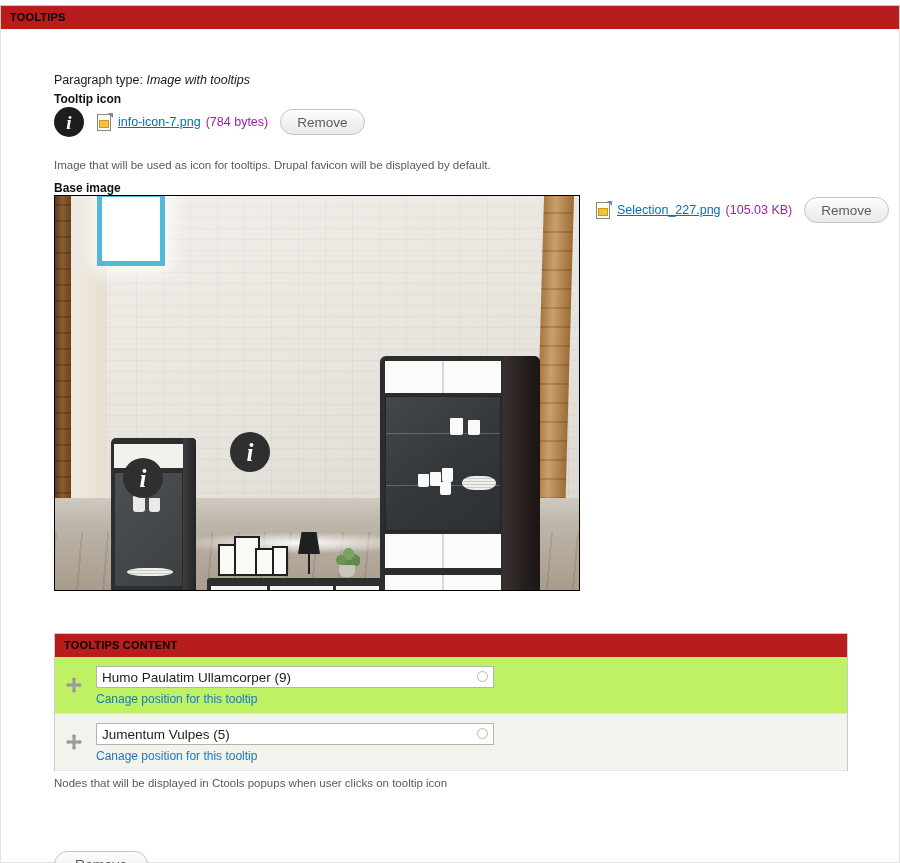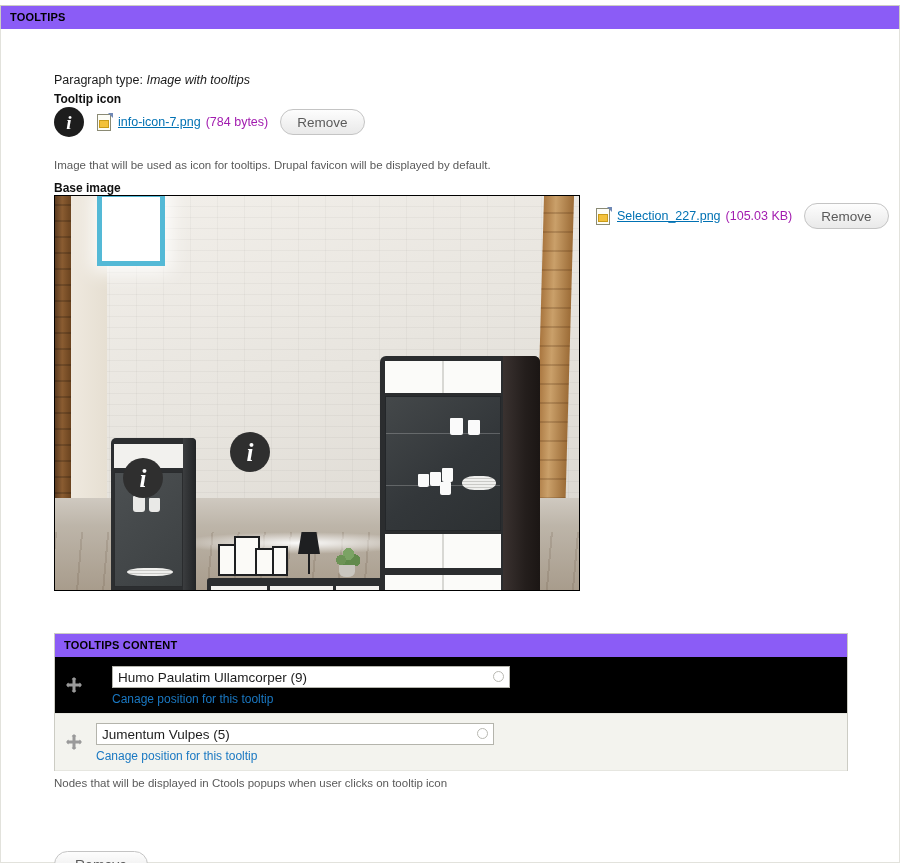--- a/index.html
+++ b/index.html
@@ -13,21 +13,21 @@
   #page {
     position: relative;
     width: 900px;
     height: 863px;
     overflow: hidden;
     background: #ffffff;
   }
 
   
   .legend-bar {
-    background: #8b5cf6;
+    background: #b91c1c;
     border: 1px solid #ccccc4;
     height: 40px;
     display: flex;
     align-items: center;
     padding: 0 0 16px 9px;
     font-size: 11px;
     font-weight: bold;
     letter-spacing: .2px;
     color: #000;
   }
@@ -420,21 +420,21 @@
     border-right: 1px solid #ccccc4;
     border-bottom: 1px solid #ccccc4;
   }
   .tt-row {
     position: relative;
     height: 57px;
     display: flex;
     align-items: flex-start;
     border-bottom: 1px solid #e6e6e0;
   }
-  .tt-row.odd  { background: #000000; gap: 16px; }
+  .tt-row.odd  { background: #bef264; }
   .tt-row.even { background: #f3f3ee; }
 
   .row-drag {
     width: 16px; height: 16px;
     margin: 20px 0 0 11px;
     flex: 0 0 auto;
     cursor: move;
   }
   .row-fields {
     margin-left: 14px;
@@ -518,21 +518,21 @@
       </span>
       <a class="file-link">info-icon-7.png</a>
       <span class="file-size">(784 bytes)</span>
       <button class="btn" id="btn-remove-icon">Remove</button>
     </div>
 
     <div class="description" id="desc-tooltip-icon">Image that will be used as icon for tooltips. Drupal favicon will be displayed by default.</div>
 
     <div class="field-label" id="lbl-base-image">Base image</div>
 
-    <div class="file-row" style="left:595px; top:174px; height:26px;">
+    <div class="file-row" style="left:595px; top:168px; height:26px;">
       <span class="file-doc-icon" style="margin-left:0;">
         <span class="sheet"></span>
           <span class="band"></span>
           <span class="fold"></span>
       </span>
       <a class="file-link">Selection_227.png</a>
       <span class="file-size">(105.03 KB)</span>
       <button class="btn" id="btn-remove-image">Remove</button>
     </div>
 

